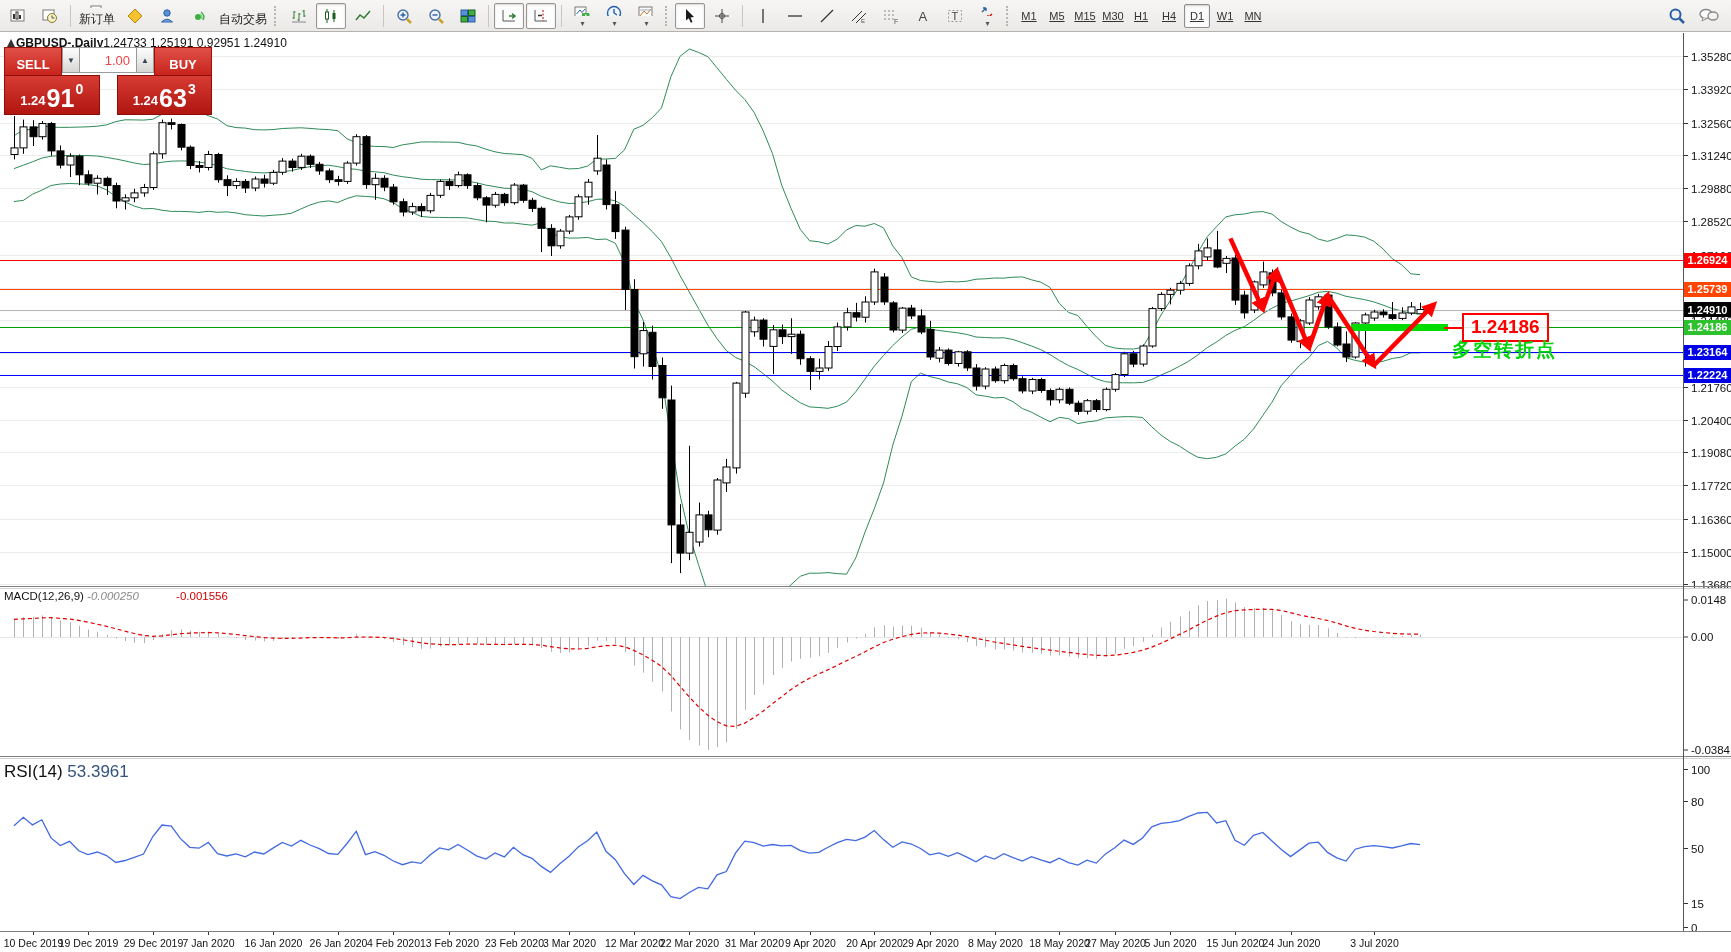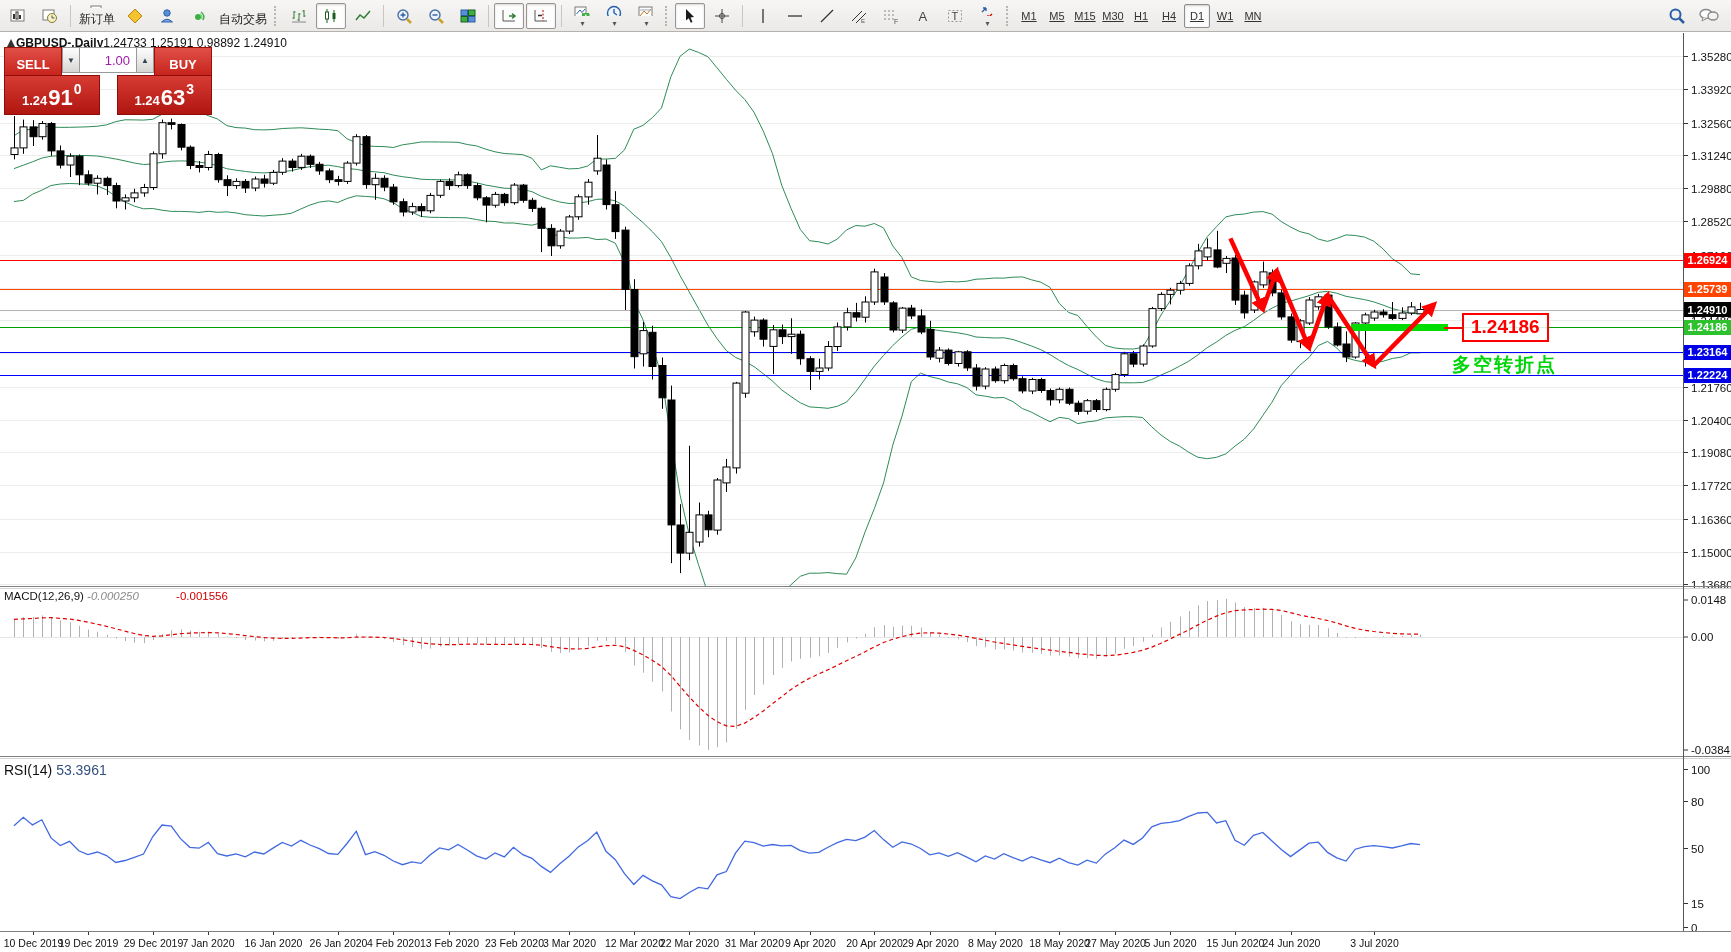--- a/index.html
+++ b/index.html
@@ -15,33 +15,33 @@
   .tfbtn{min-width:24px;height:22px;display:flex;align-items:center;justify-content:center;border:1px solid transparent;border-radius:2px;margin:0 1px;font-size:11px;color:#333;text-decoration:underline;}
   .tfbtn.active{background:#fbfbfb;border-color:#8d8d8d;box-shadow:inset 0 1px 2px rgba(0,0,0,.18);}
   #tb-right{margin-left:auto;display:flex;align-items:center;margin-right:6px;}
   
   #chart-title{position:absolute;left:6px;top:36px;font-size:12px;color:#111;z-index:20;display:flex;gap:0;align-items:center;}
   #chart-title .sym{font-weight:bold;}
   #trade-panel{position:absolute;left:4px;top:47px;z-index:25;width:208px;}
   #tp-row1{display:flex;height:26px;}
   .tp-btn{width:58px;height:35px;background:linear-gradient(#e05048,#c11a12);color:#fff;font-size:13px;font-weight:bold;display:flex;align-items:center;justify-content:center;border:1px solid #9e0f0a;box-sizing:border-box;}
   .sp-btn{width:18px;height:26px;background:linear-gradient(#fefefe,#d8d6d4);border:1px solid #9a9a9a;box-sizing:border-box;display:flex;align-items:center;justify-content:center;font-size:8px;color:#345;}
-  #tp-vol{width:56px;height:26px;border:1px solid #9a9a9a;border-left:none;border-right:none;background:#fff;font-size:13px;color:#a21caf;text-align:right;padding:0 6px;box-sizing:border-box;display:flex;align-items:center;justify-content:flex-end;}
+  #tp-vol{width:56px;height:26px;border:1px solid #9a9a9a;border-left:none;border-right:none;background:#fff;font-size:13px;color:#ef4444;text-align:right;padding:0 6px;box-sizing:border-box;display:flex;align-items:center;justify-content:flex-end;}
   #tp-row2{display:flex;margin-top:2px;gap:17px;}
   .tp-tile{width:100px;height:40px;background:linear-gradient(#d63c33,#b01510);border:1px solid #8f0d08;box-sizing:border-box;color:#fff;display:flex;align-items:flex-end;justify-content:center;padding-bottom:3px;}
   .tp-tile .pre{font-size:13px;font-weight:bold;margin-bottom:3px;}
-  .tp-tile .big{font-size:22px;font-weight:bold;line-height:26px;margin:0 1px;}
+  .tp-tile .big{font-size:25px;font-weight:bold;line-height:26px;margin:0 1px;}
   .tp-tile .sup{font-size:14px;font-weight:bold;margin-bottom:14px;}
   #macd-label{position:absolute;left:4px;top:590px;font-size:11.5px;z-index:20;color:#111;}
   #macd-label .v1{color:#8a8a8a;font-style:italic;} #macd-label .v2{color:#d00000;margin-left:34px;}
-  #rsi-label{position:absolute;left:4px;top:762px;font-size:14px;z-index:20;color:#111;}
+  #rsi-label{position:absolute;left:4px;top:762px;font-size:17px;z-index:20;color:#111;}
   #rsi-label .v1{color:#33527e;}
   #price-box{position:absolute;left:1462px;top:313px;border:2px solid #f00;color:#f00;font-size:19px;font-weight:bold;padding:1px 7px 2px;background:rgba(255,255,255,.85);z-index:22;}
   #price-box-dash{position:absolute;left:1444px;top:327px;width:18px;height:2px;background:#f00;z-index:22;}
-  #pivot-text{position:absolute;left:1452px;top:352px;color:#00d40a;font-size:19px;font-weight:bold;letter-spacing:2px;z-index:22;}
+  #pivot-text{position:absolute;left:1452px;top:337px;color:#00d40a;font-size:19px;font-weight:bold;letter-spacing:2px;z-index:22;}
   svg text{font-family:"Liberation Sans",sans-serif;}
   #plot{position:absolute;left:0;top:0;z-index:5;}
   .icon-svg{display:block;}
 </style>
 </head>
 <body>
 
 <div id="app">
 
   <div id="toolbar">
@@ -906,21 +906,21 @@
       <line x1="0" y1="758.5" x2="1731" y2="758.5" stroke="#d5d5d5" shape-rendering="crispEdges"></line>
       <line x1="0" y1="931.5" x2="1731" y2="931.5" stroke="#808080" shape-rendering="crispEdges"></line>
       <line x1="1683.5" y1="33" x2="1683.5" y2="931" stroke="#555" shape-rendering="crispEdges"></line>
     </svg>
 
   <div id="chart-title">
     <svg width="10" height="10">
         <path d="M1 9 L5 1 L9 9 Z" fill="#333"></path>
       </svg>
     <span class="sym">GBPUSD-,Daily</span>
-    <span class="vals">1.24733 1.25191 0.98892 1.24910</span>
+    <span class="vals">1.24733 1.25191 0.92951 1.24910</span>
   </div>
 
   <div id="trade-panel">
     <div id="tp-row1">
       <div class="tp-btn">SELL</div>
       <div class="sp-btn">▼</div>
       <div id="tp-vol">1.00</div>
       <div class="sp-btn">▲</div>
       <div class="tp-btn">BUY</div>
     </div>

